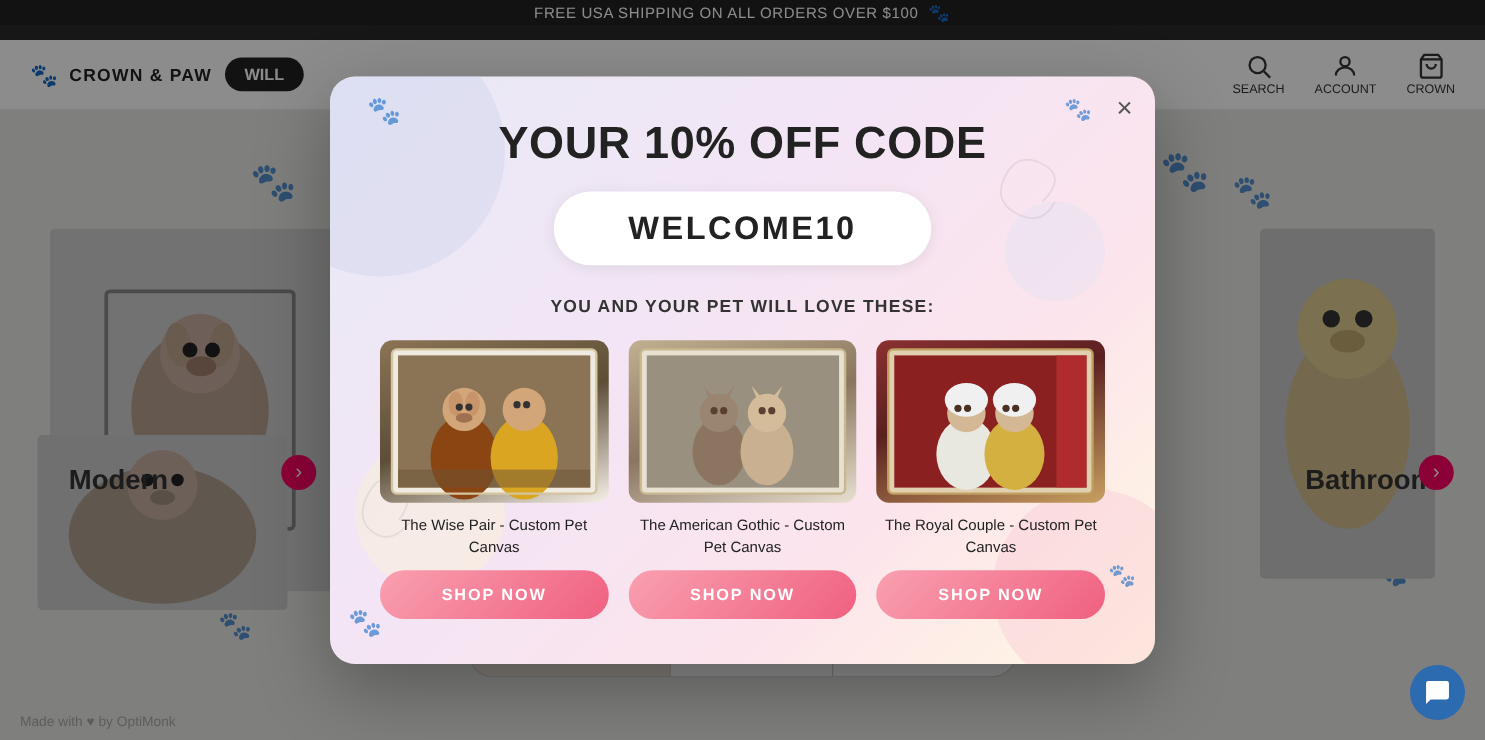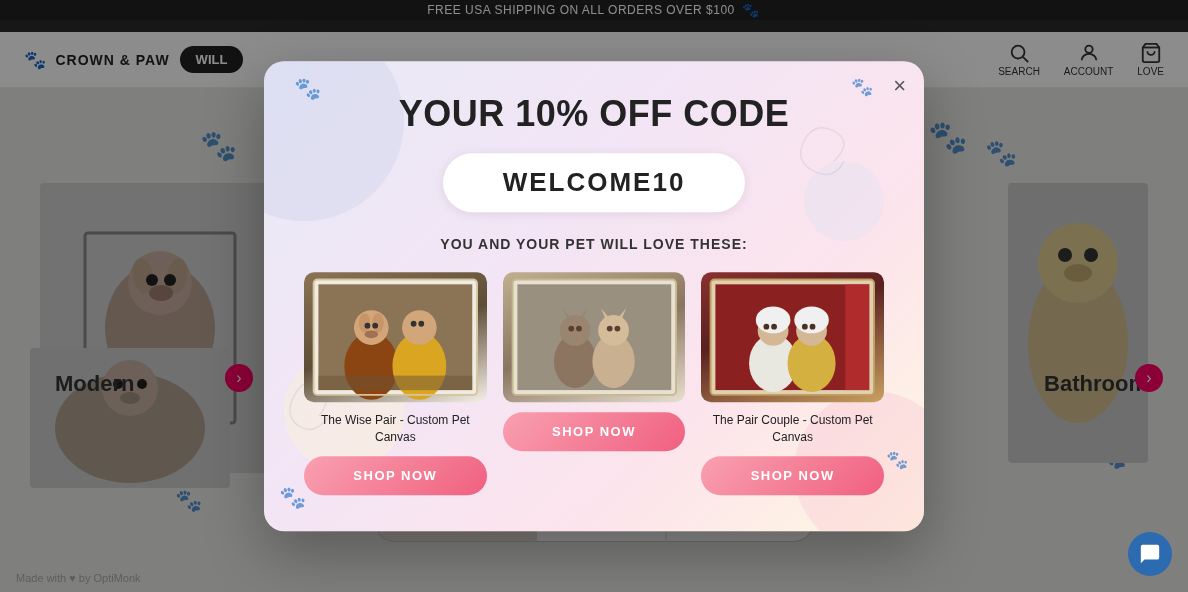--- a/index.html
+++ b/index.html
@@ -404,21 +404,21 @@
           <path d="M4 20c0-4 3.6-7 8-7s8 3 8 7"></path>
       </svg>
       <span>ACCOUNT</span>
     </div>
     <div class="nav-icon-item">
       <svg viewBox="0 0 24 24" fill="none" stroke="currentColor" stroke-width="2">
         <path d="M6 2L3 6v14a2 2 0 002 2h14a2 2 0 002-2V6l-3-4z"></path>
           <line x1="3" y1="6" x2="21" y2="6"></line>
           <path d="M16 10a4 4 0 01-8 0"></path>
       </svg>
-      <span>LOVE</span>
+      <span>CROWN</span>
     </div>
   </div>
 </div>
 
 <div class="content-area">
 
   <span class="paw-print" style="top:40px; left:200px; font-size:30px;">🐾</span>
   <span class="paw-print" style="top:80px; left:700px; font-size:26px;">🐾</span>
   <span class="paw-print" style="top:30px; right:220px; font-size:32px;">🐾</span>
   <span class="paw-print" style="top:180px; left:165px; font-size:24px;">🐾</span>
@@ -556,20 +556,21 @@
 
           <ellipse cx="115" cy="90" rx="22" ry="28" fill="#c8b090"></ellipse>
           <circle cx="115" cy="58" r="16" fill="#d4bc9a"></circle>
           <polygon points="107,47 102,35 112,47" fill="#d4bc9a"></polygon>
           <polygon points="123,47 128,35 118,47" fill="#d4bc9a"></polygon>
           <circle cx="111" cy="56" r="3" fill="#5a4030"></circle>
           <circle cx="119" cy="56" r="3" fill="#5a4030"></circle>
           <rect x="10" y="5" width="170" height="120" rx="4" fill="none" stroke="#c8b890" stroke-width="2"></rect>
         </svg>
       </div>
+      <p class="product-name">The American Gothic - Custom Pet Canvas</p>
       <button class="shop-now-btn">SHOP NOW</button>
     </div>
 
     <div class="product-card">
       <div class="product-image royal-couple">
         <svg width="100%" height="100%" viewBox="0 0 190 130">
           <rect x="10" y="5" width="170" height="120" rx="4" fill="#e0d0b0"></rect>
           <rect x="15" y="10" width="160" height="110" fill="#8b2020"></rect>
 
           <ellipse cx="75" cy="92" rx="25" ry="30" fill="#e8e8e0"></ellipse>
@@ -582,21 +583,21 @@
           <ellipse cx="115" cy="92" rx="25" ry="30" fill="#d4b040"></ellipse>
           <circle cx="115" cy="58" r="16" fill="#d4b896"></circle>
           <ellipse cx="115" cy="47" rx="18" ry="14" fill="#f0f0f0"></ellipse>
           <circle cx="108" cy="54" r="3" fill="#4a3020"></circle>
           <circle cx="116" cy="54" r="3" fill="#4a3020"></circle>
 
           <rect x="150" y="10" width="25" height="110" fill="#c03030" opacity="0.7"></rect>
           <rect x="10" y="5" width="170" height="120" rx="4" fill="none" stroke="#c0a060" stroke-width="2"></rect>
         </svg>
       </div>
-      <p class="product-name">The Pair Couple - Custom Pet Canvas</p>
+      <p class="product-name">The Royal Couple - Custom Pet Canvas</p>
       <button class="shop-now-btn">SHOP NOW</button>
     </div>
 
   </div>
 </div>
 
 <div class="footer-credit">
   <span>Made with ♥ by OptiMonk</span>
 </div>
 

